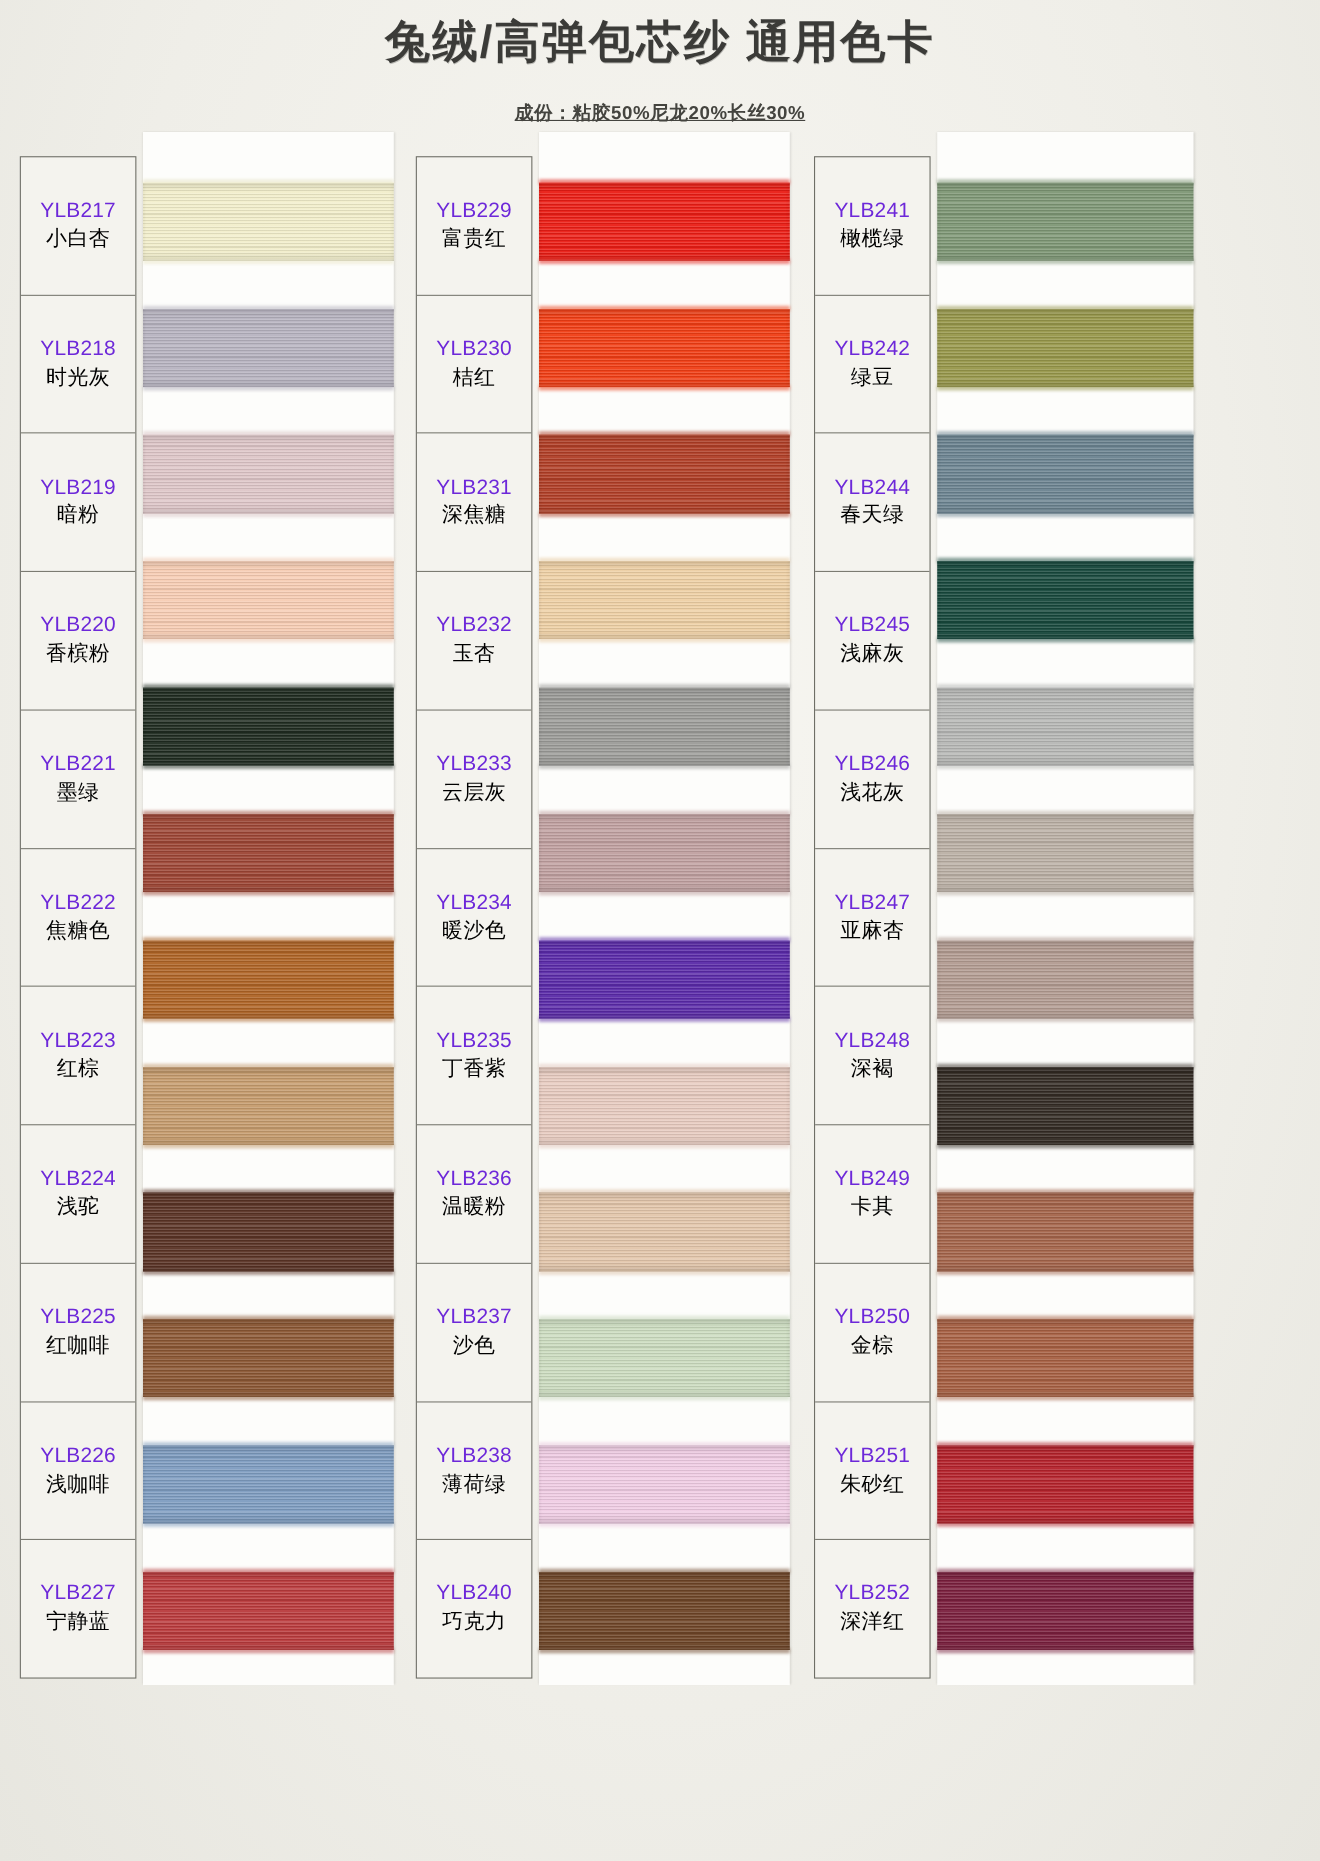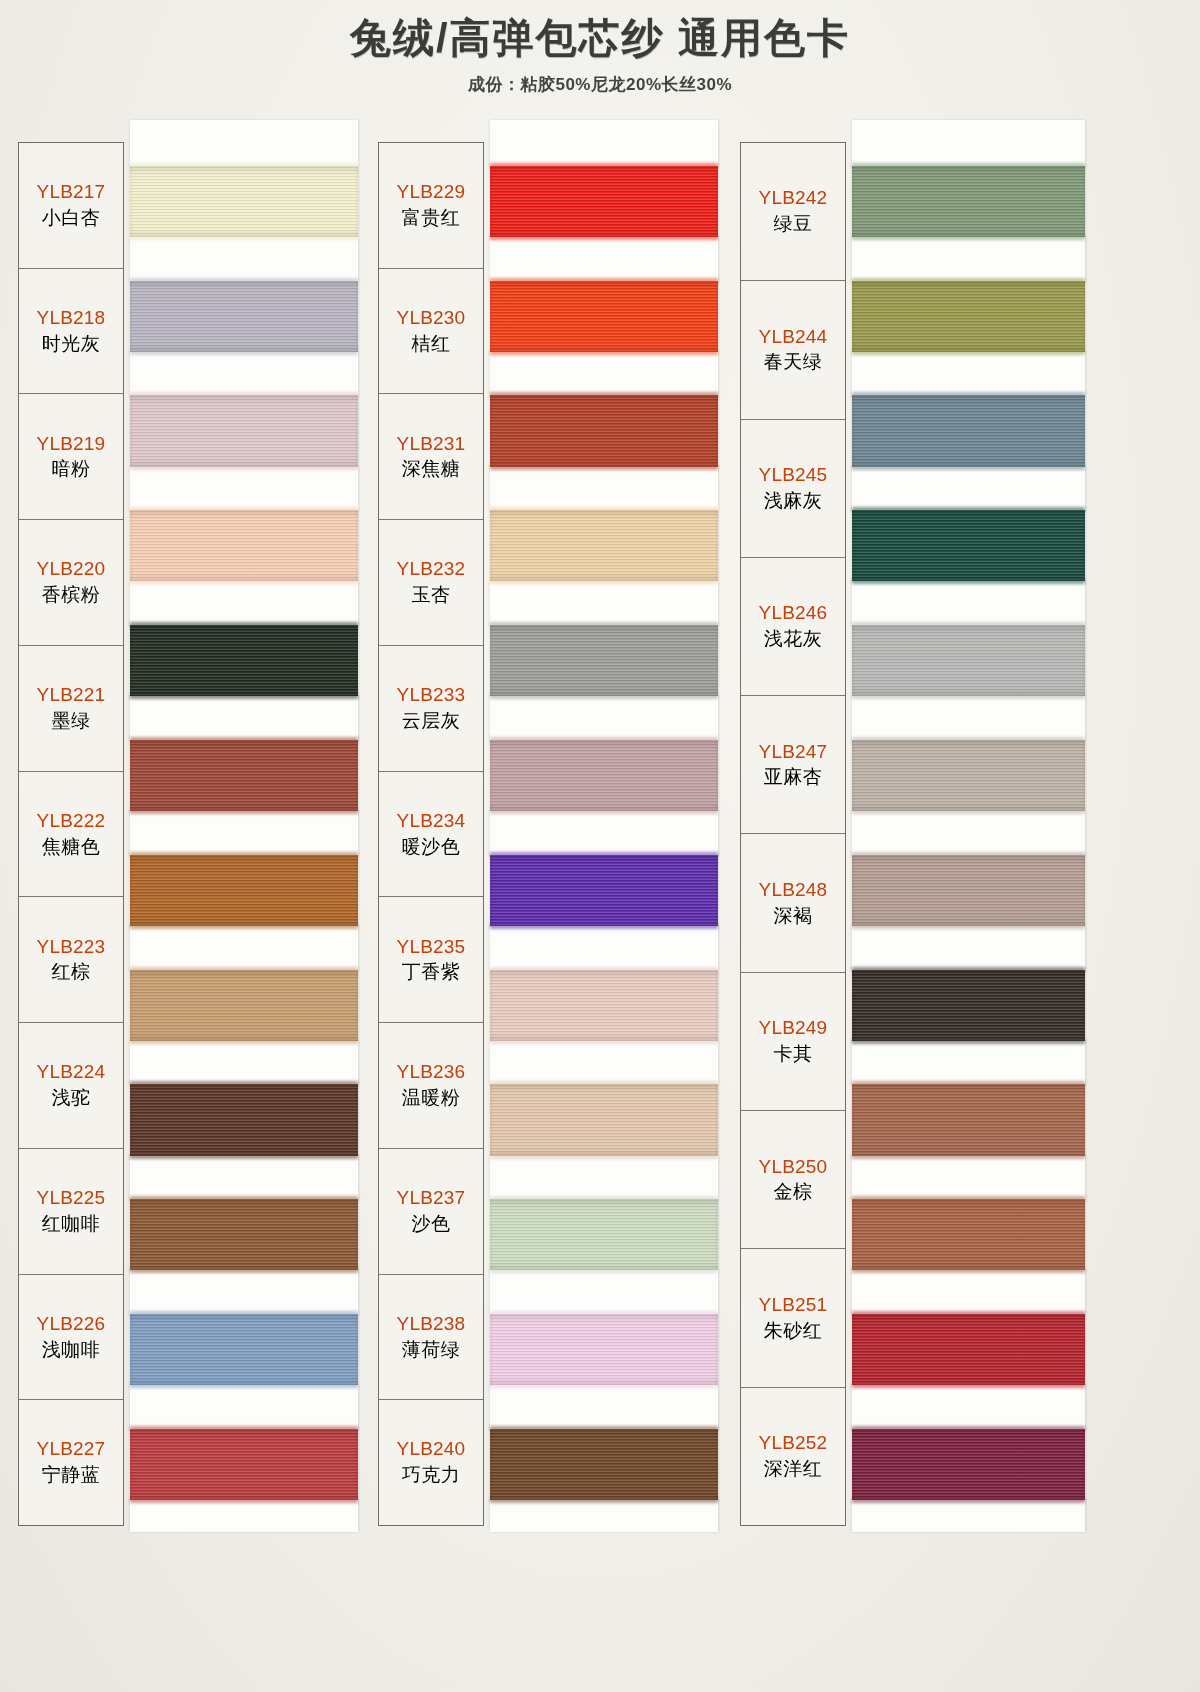--- a/index.html
+++ b/index.html
@@ -43,25 +43,26 @@
   }
   .title {
     font-size: 41px;
     font-weight: bold;
     letter-spacing: 2px;
     color: #3b3b38;
     line-height: 1.2;
     text-shadow: 0.5px 0.5px 0 rgba(120,120,115,0.45);
   }
   .subtitle {
-    margin-top: 10px;
+    margin-top: 28px;
     font-size: 17px;
     font-weight: bold;
     letter-spacing: 0.5px;
     color: #44443f;
+    text-decoration: underline;
   }
 
   
   .columns {
     position: absolute;
     top: 120px;
     left: 0;
     width: 1200px;
     height: 1420px;
   }
@@ -92,21 +93,21 @@
     border-bottom: 1px solid #7b7b72;
     display: flex;
     flex-direction: column;
     align-items: center;
     justify-content: center;
     box-sizing: border-box;
   }
   .label-cell:last-child { border-bottom: none; }
   .code {
     font-size: 19px;
-    color: #c2410c;
+    color: #6d28d9;
     letter-spacing: 0.2px;
     line-height: 1.25;
     white-space: nowrap;
   }
   .cname {
     font-size: 19px;
     color: #000000;
     letter-spacing: 0.5px;
     line-height: 1.3;
     margin-top: 2px;
@@ -396,20 +397,24 @@
             <div class="swatch-slot">
               <div class="yarn" style="background-color: rgb(180, 34, 43);"></div>
             </div>
             <div class="swatch-slot">
               <div class="yarn" style="background-color: rgb(122, 31, 61);"></div>
             </div>
           </div>
       </div>
       <div class="label-strip">
           <div class="label-cell">
+            <div class="code">YLB241</div>
+            <div class="cname">橄榄绿</div>
+          </div>
+          <div class="label-cell">
             <div class="code">YLB242</div>
             <div class="cname">绿豆</div>
           </div>
           <div class="label-cell">
             <div class="code">YLB244</div>
             <div class="cname">春天绿</div>
           </div>
           <div class="label-cell">
             <div class="code">YLB245</div>
             <div class="cname">浅麻灰</div>

